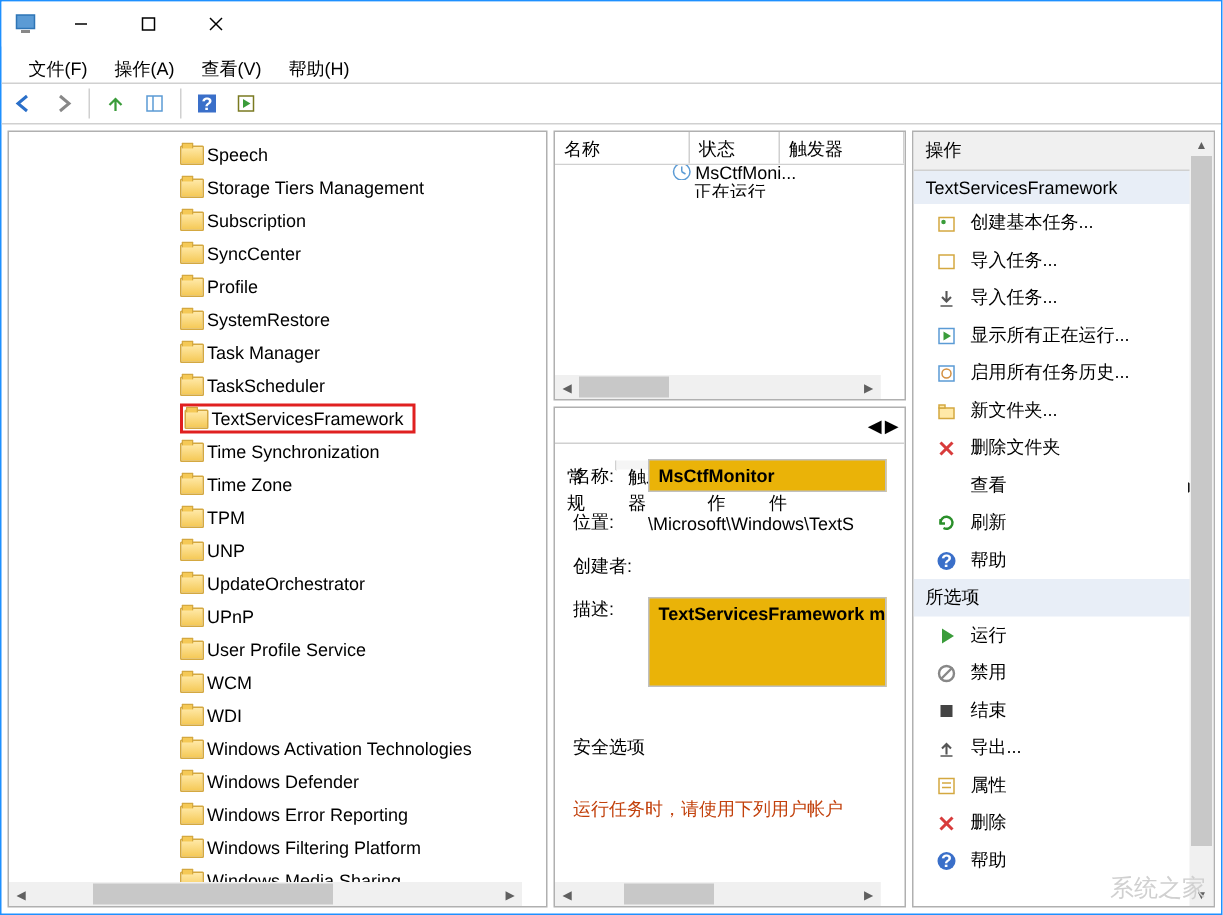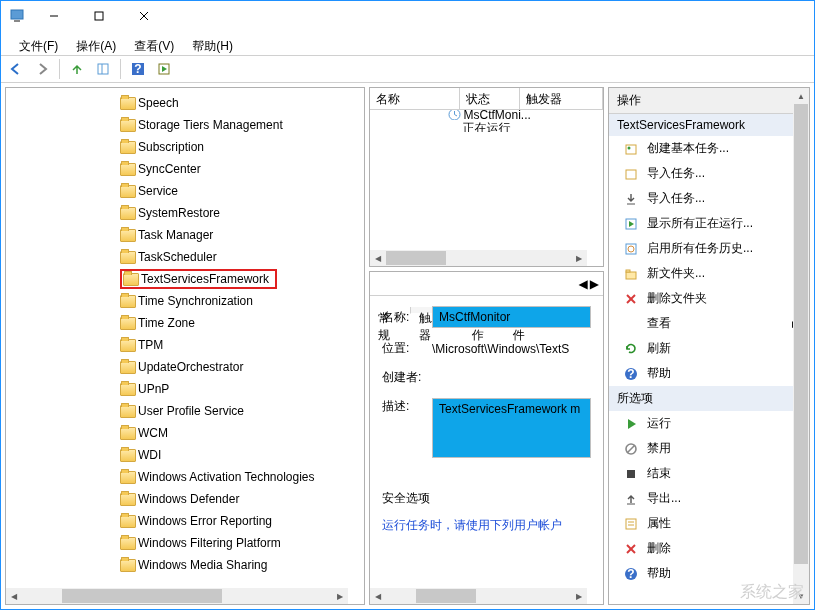--- a/index.html
+++ b/index.html
@@ -42,21 +42,21 @@
 
 
 .mid-bottom { flex: 1; border: 1px solid #b0b0b0; position: relative; overflow: hidden; }
 .tabs { display: flex; height: 24px; border-bottom: 1px solid #d0d0d0; }
 .tabs .tab { padding: 3px 8px; border-right: 1px solid #d0d0d0; background: #f5f5f5; cursor: default; margin-top: 35px; }
 .tabs .tab.active { background: #fff; border-bottom: 1px solid #fff; margin-bottom: -1px; }
 .tabs .spin { padding: 3px 4px; display:flex; gap:2px; align-items:center; }
 .detail-body { padding: 10px 12px; }
 .detail-row { display: flex; align-items: center; margin-bottom: 12px; }
 .detail-row .lbl { width: 50px; }
-.detail-row .val { flex: 1; border: 1px solid #c0c0c0; padding: 3px 6px; background: #0ea5e9; height: 22px; overflow: hidden; white-space: nowrap; }
+.detail-row .val { flex: 1; border: 1px solid #c0c0c0; padding: 3px 6px; background: #eab308; height: 22px; overflow: hidden; white-space: nowrap; font-weight: bold; }
 .detail-row .val.tall { height: 60px; }
 
 
 .actions-header { background: #f0f0f0; padding: 4px 8px; border-bottom: 1px solid #d0d0d0; }
 .actions-section-hdr { background: #e8eef7; padding: 4px 8px; display: flex; justify-content: space-between; align-items: center; }
 .actions-section-hdr .arrow { font-size: 9px; color: #555; }
 .action-item { display: flex; align-items: center; gap: 8px; padding: 4px 10px 4px 14px; cursor: default; }
 .action-item .aicon { width: 16px; height: 16px; display: flex; align-items: center; justify-content: center; }
 .action-item .chev { margin-left: auto; font-size: 9px; }
 
@@ -162,21 +162,21 @@
         <div class="tree-item">
           <span class="folder-icon"></span>
           <span>Subscription</span>
         </div>
         <div class="tree-item">
           <span class="folder-icon"></span>
           <span>SyncCenter</span>
         </div>
         <div class="tree-item">
           <span class="folder-icon"></span>
-          <span>Service</span>
+          <span>Profile</span>
         </div>
         <div class="tree-item">
           <span class="folder-icon"></span>
           <span>SystemRestore</span>
         </div>
         <div class="tree-item">
           <span class="folder-icon"></span>
           <span>Task Manager</span>
         </div>
         <div class="tree-item">
@@ -193,20 +193,24 @@
           <span class="folder-icon"></span>
           <span>Time Synchronization</span>
         </div>
         <div class="tree-item">
           <span class="folder-icon"></span>
           <span>Time Zone</span>
         </div>
         <div class="tree-item">
           <span class="folder-icon"></span>
           <span>TPM</span>
+        </div>
+        <div class="tree-item">
+          <span class="folder-icon"></span>
+          <span>UNP</span>
         </div>
         <div class="tree-item">
           <span class="folder-icon"></span>
           <span>UpdateOrchestrator</span>
         </div>
         <div class="tree-item">
           <span class="folder-icon"></span>
           <span>UPnP</span>
         </div>
         <div class="tree-item">
@@ -302,22 +306,22 @@
           <span style="overflow:hidden;white-space:nowrap">\Microsoft\Windows\TextS</span>
         </div>
         <div class="detail-row">
           <span class="lbl">创建者:</span>
         </div>
         <div class="detail-row" style="align-items:flex-start">
           <span class="lbl">描述:</span>
           <div class="val tall">TextServicesFramework m</div>
         </div>
         <div style="height:20px"></div>
-        <div style="margin-bottom:10px">安全选项</div>
-        <div style="color:#1d4ed8">运行任务时，请使用下列用户帐户</div>
+        <div style="margin-bottom:24px">安全选项</div>
+        <div style="color:#c2410c">运行任务时，请使用下列用户帐户</div>
       </div>
       <div class="hscroll">
         <div class="btn">◀</div>
         <div class="thumb" style="width:60px;margin-left:30px"></div>
         <div style="flex:1"></div>
         <div class="btn">▶</div>
       </div>
     </div>
   </div>
 

